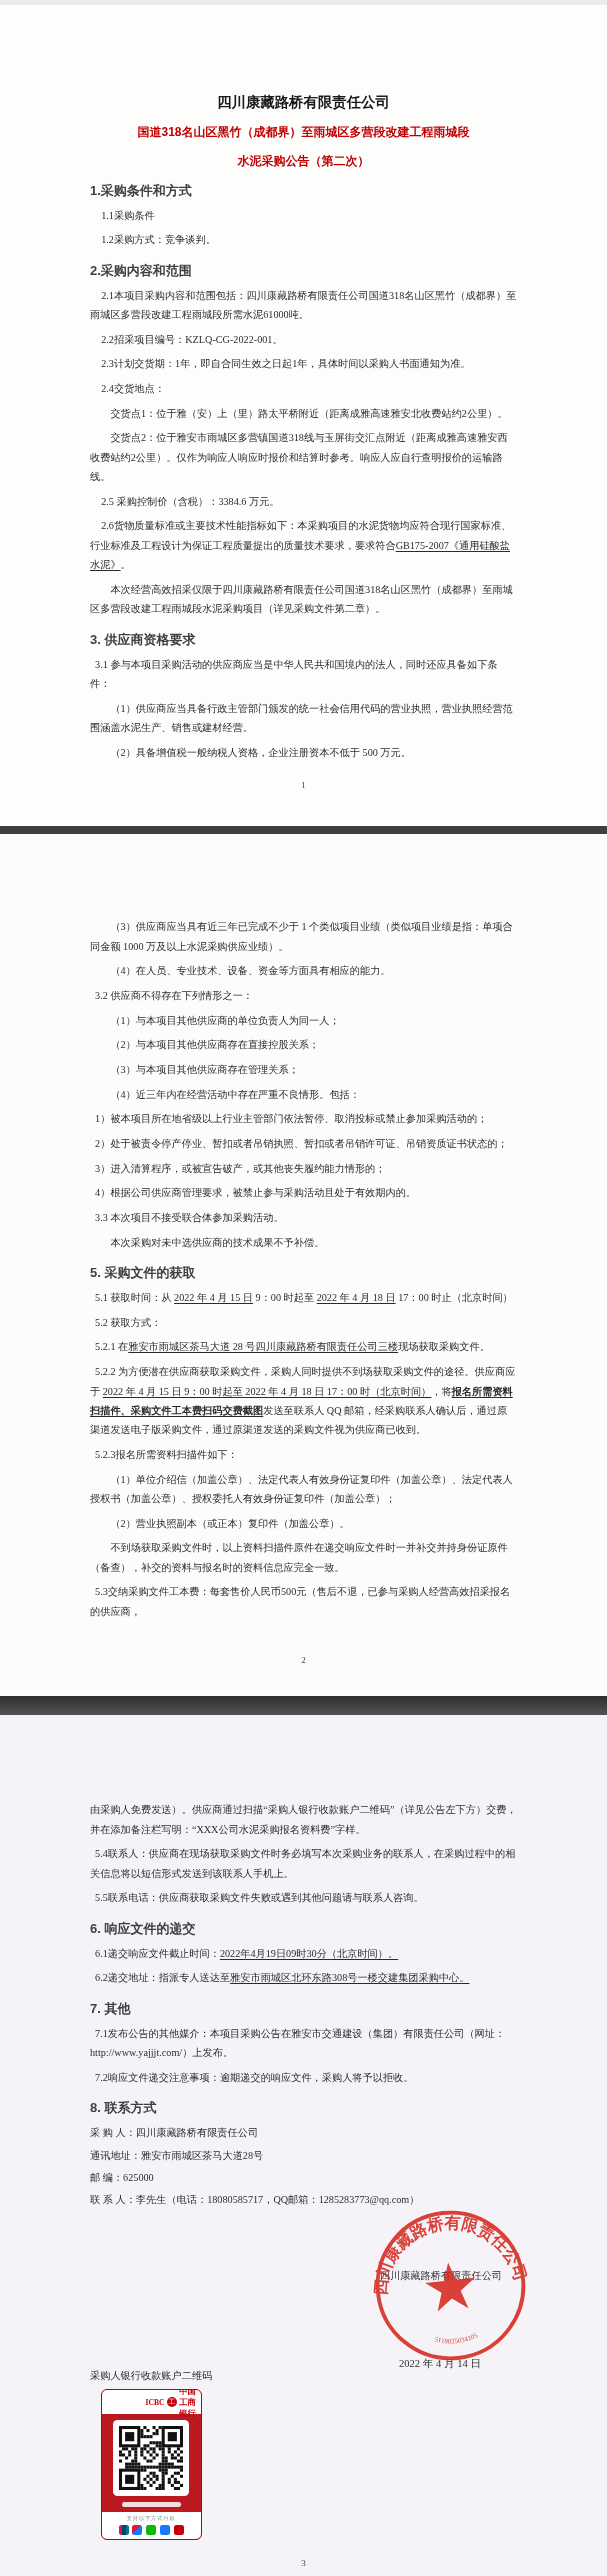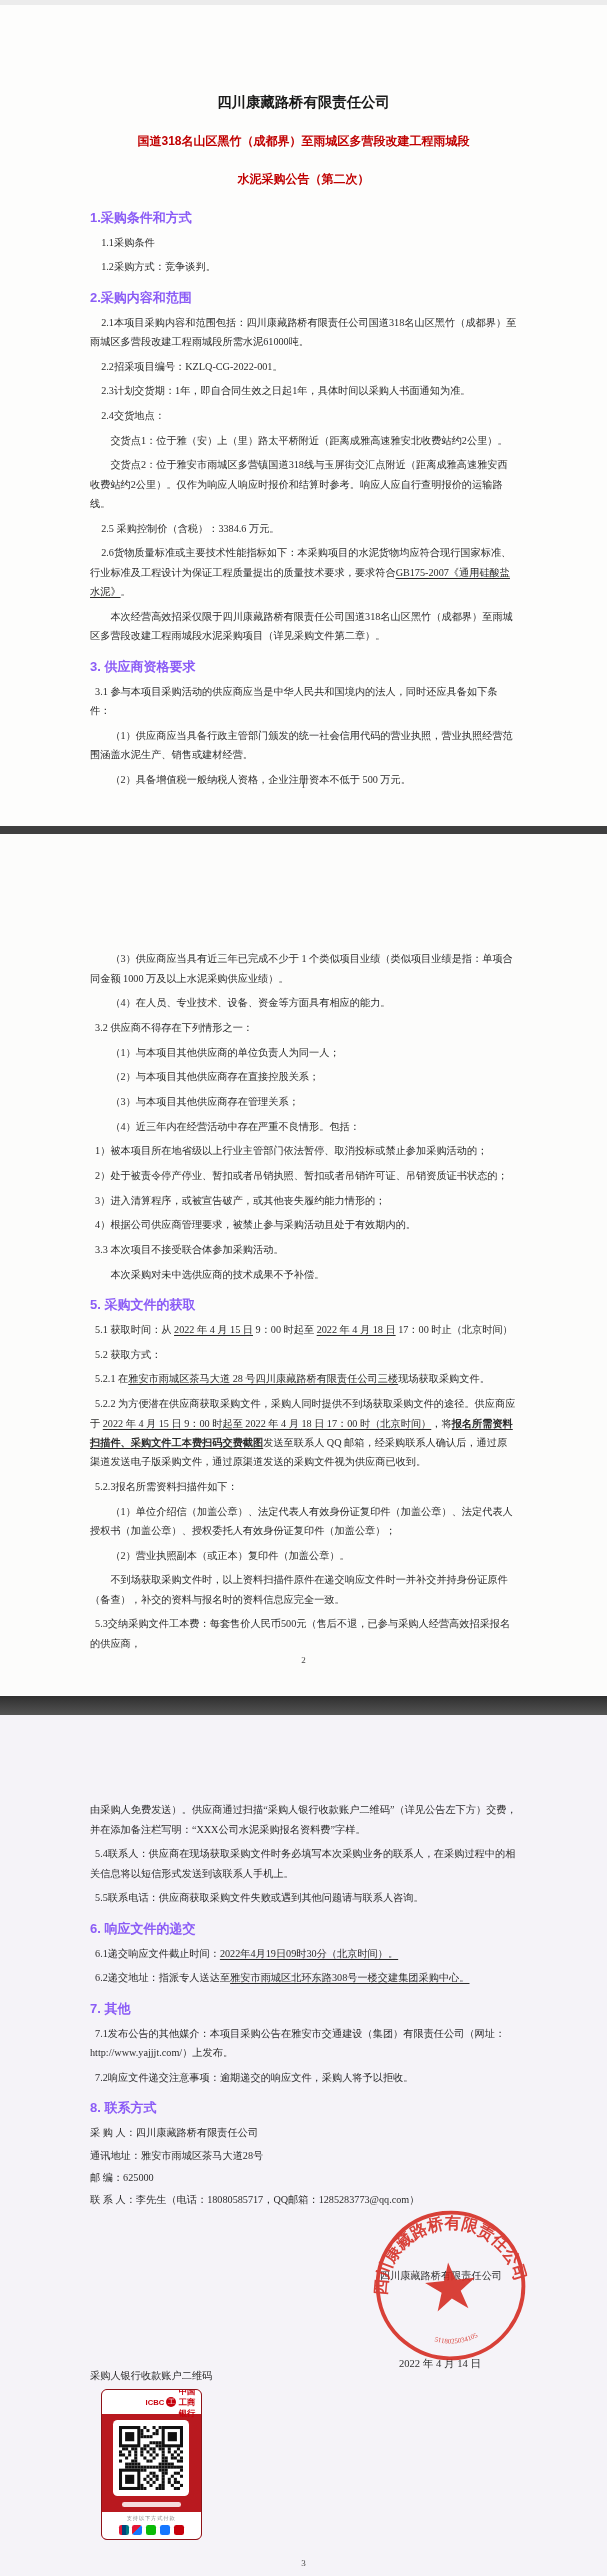--- a/index.html
+++ b/index.html
@@ -5,32 +5,32 @@
   html,body{margin:0;padding:0;}
   body{
     width:607px;height:2576px;position:relative;overflow:hidden;
     background:#ffffff;color:#2b2b2b;
     font-family:"Liberation Serif","DejaVu Serif",serif;
   }
   .top-edge{position:absolute;top:0;left:0;width:607px;height:4.6px;background:#ececec;}
   .page{position:absolute;left:0;width:607px;box-sizing:border-box;
         padding-left:90px;padding-right:90px;overflow:hidden;}
   .page-1{top:4.6px;height:821px;background:#fdfdfc;padding-top:88px;}
-  .page-2{top:834px;height:861px;background:#fcfcfb;padding-top:110px;}
+  .page-2{top:834px;height:861px;background:#fcfcfb;padding-top:78px;}
   .page-3{top:1715px;height:861px;background:#f5f3f8;padding-top:80px;}
   .sep{position:absolute;left:0;width:607px;background:#3f3f3f;}
   .sep-1{top:826px;height:8.3px;}
   .sep-2{top:1696px;height:20px;background:linear-gradient(#2f2f2f,#565656);}
 
   .doc-title{font-family:"Liberation Sans","DejaVu Sans",sans-serif;font-weight:bold;
              font-size:14.4px;color:#1a1a1a;text-align:center;margin:0 0 9px 0;}
   .doc-sub{font-family:"Liberation Sans","DejaVu Sans",sans-serif;font-weight:bold;
-           font-size:12px;color:#c00000;text-align:center;margin:21px 0;}
+           font-size:12px;color:#c00000;text-align:center;margin:12px 0;}
   .sec{font-family:"Liberation Sans","DejaVu Sans",sans-serif;font-weight:bold;
-       font-size:13px;color:#8b5cf6;margin:12px 0 6px 0;}
+       font-size:13px;color:#404040;margin:12px 0 6px 0;}
   p{font-size:10.2px;line-height:1.9;margin:5.3px 0;}
   .ind2{text-indent:2em;}
   .ind1{text-indent:1.1em;}
   .ind05{text-indent:0.5em;}
   .u{text-decoration:underline;text-underline-offset:2.3px;}
   .bu{font-weight:bold;text-decoration:underline;text-underline-offset:2.3px;}
   .pageno{position:absolute;left:0;right:0;text-align:center;font-size:9px;color:#444;}
   .pageno-1{bottom:36px;}
   .pageno-2{bottom:30px;}
   .pageno-3{bottom:7.6px;}
@@ -40,21 +40,21 @@
   .sign-area{position:relative;height:152px;margin-top:4.6px;}
   .signer{position:absolute;right:15px;top:55px;font-size:10.2px;color:#2f2f2f;}
   .sign-date{position:absolute;right:36px;top:143px;font-size:10.6px;color:#2f2f2f;}
   .seal{position:absolute;right:-10.6px;top:-6px;width:155px;height:155px;
         opacity:0.88;transform:rotate(-6deg);}
 
   .qr-label{font-size:10.2px;margin:3px 0 6px 0;}
   .bank-card{width:99px;margin-left:10.6px;background:#b9191f;border:1.5px solid #8f1217;
              border-radius:6px;overflow:hidden;}
   .card-head{height:24px;background:#fff;display:flex;align-items:center;justify-content:center;gap:2.3px;}
-  .icbc-en{color:#c7000b;font-weight:bold;font-size:7.6px;font-family:Liberation Sans, sans-serif;padding-left:44px;}
+  .icbc-en{color:#c7000b;font-weight:bold;font-size:7.6px;font-family:Liberation Serif, serif;padding-left:44px;}
   .icbc-logo{width:10px;height:10px;border-radius:50%;background:#c7000b;color:#fff;
              font-size:6.8px;line-height:10px;text-align:center;flex:0 0 auto;}
   .bank-name{color:#c7000b;font-weight:bold;font-size:8.3px;font-family:Liberation Sans, sans-serif;}
   .card-body{padding:6px 0 4.6px 0;display:flex;flex-direction:column;align-items:center;}
   .qr-panel{width:76px;height:76px;background:#fff;border-radius:4.6px;
             display:flex;align-items:center;justify-content:center;}
   .merchant-bar{width:59px;height:4.6px;border-radius:2.3px;background:rgba(255,255,255,.85);margin-top:6px;}
   .card-foot{background:#fff;padding:3px 2.3px 4.6px 2.3px;}
   .pay-hint{font-size:5.3px;color:#8a8a8a;text-align:center;letter-spacing:0.8px;}
   .pay-logos{display:flex;justify-content:center;gap:3.8px;margin-top:3px;}

